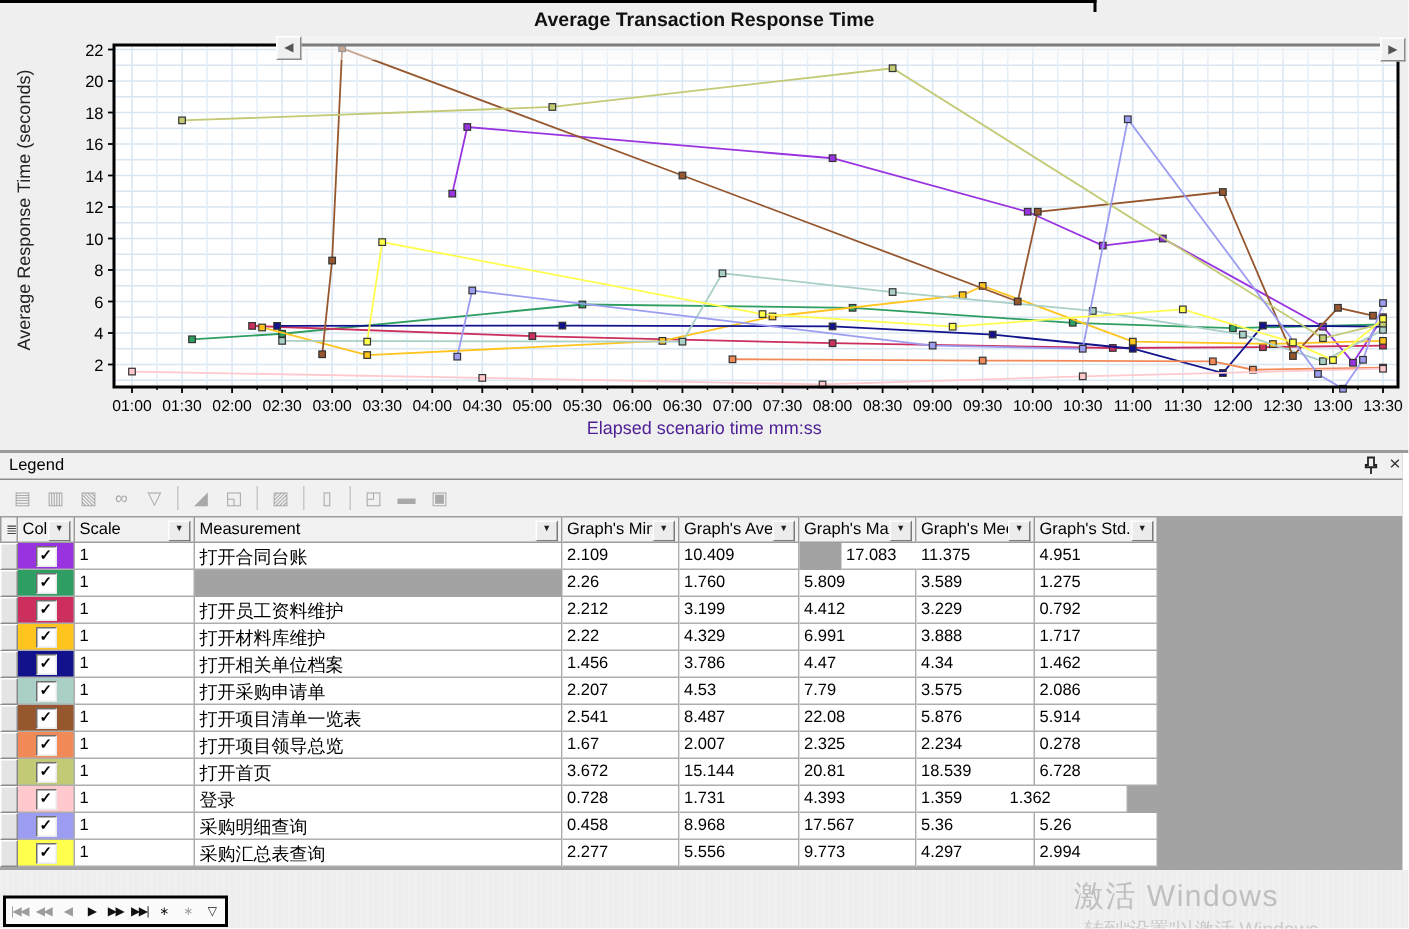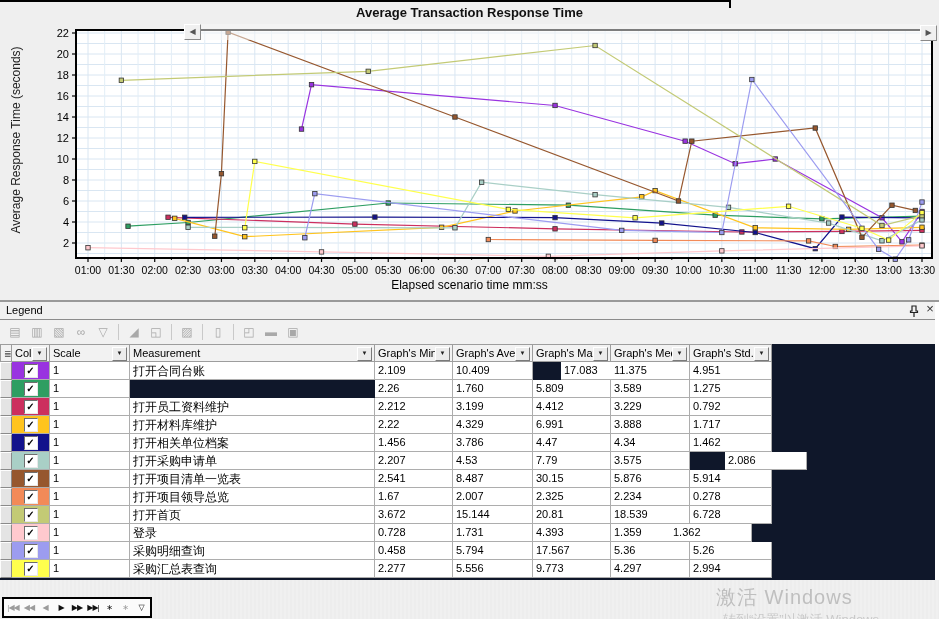--- a/index.html
+++ b/index.html
@@ -6,24 +6,24 @@
   body{width:939px;height:619px;position:relative;overflow:hidden;
        font-family:"Liberation Sans",sans-serif;background:#ffffff;color:#000;}
   .abs{position:absolute;}
   
   #chart-panel{left:0;top:0;width:939px;height:300px;background:#efefef;}
   #top-partial-border{left:0;top:0;width:731px;height:2px;background:#000;}
   #top-border-stub{left:729px;top:0;width:2px;height:8px;background:#000;}
   #chart-title{left:0;top:5px;width:939px;text-align:center;font-size:13px;font-weight:bold;color:#111;}
   #y-axis-title{left:-99px;top:133px;width:230px;text-align:center;font-size:12px;color:#222;
                 transform:rotate(-90deg);}
-  #x-axis-title{left:0;top:278px;width:939px;text-align:center;font-size:12px;color:#000000;}
+  #x-axis-title{left:0;top:278px;width:939px;text-align:center;font-size:12px;color:#4c1d95;}
   
   #splitter{left:0;top:300px;width:939px;height:2px;background:#9a9a9a;}
-  #legend-panel{left:0;top:302px;width:935px;height:278px;background:#0f172a;}
+  #legend-panel{left:0;top:302px;width:935px;height:278px;background:#a3a3a3;}
   #legend-titlebar{left:0;top:0;width:935px;height:17px;background:#f1f1f1;border-bottom:1px solid #8c8c8c;}
   #legend-title{left:6px;top:2px;font-size:11px;}
   #pin-icon{left:908px;top:2px;width:12px;height:13px;cursor:pointer;}
   #close-icon{left:924px;top:0px;width:12px;height:14px;font-size:13px;color:#333;text-align:center;line-height:14px;cursor:pointer;}
   #legend-toolbar{left:0;top:18px;width:935px;height:24px;background:#f1f1f1;display:flex;align-items:center;padding-left:4px;box-sizing:border-box;}
   .tb-icon{width:20px;height:18px;margin:0 1px;color:#a9a9a9;font-size:12px;line-height:18px;text-align:center;}
   .tb-sep{width:1px;height:16px;background:#c9c9c9;margin:0 4px;}
   
   #legend-table{left:0;top:42px;}
   .hcell,.cell,.selcell{position:absolute;box-sizing:border-box;overflow:hidden;white-space:nowrap;}
@@ -442,30 +442,30 @@
       <div class="selcell" style="left: 0px; top: 108px;"></div>
       <div class="cell swatch-cell" style="left: 12px; top: 108px; width: 38px; background: rgb(169, 207, 198);">
         <span class="chk">✓</span>
       </div>
       <div class="cell" style="left: 50px; top: 108px; width: 80px;">1</div>
       <div class="cell meas" style="left: 130px; top: 108px; width: 245px;">打开采购申请单</div>
       <div class="cell" style="left: 375px; top: 108px; width: 78px;">2.207</div>
       <div class="cell" style="left: 453px; top: 108px; width: 80px;">4.53</div>
       <div class="cell" style="left: 533px; top: 108px; width: 78px;">7.79</div>
       <div class="cell" style="left: 611px; top: 108px; width: 79px;">3.575</div>
-      <div class="cell" style="left: 690px; top: 108px; width: 82px; margin-left: 35px;">2.086</div>
+      <div class="cell" style="left: 690px; top: 108px; width: 82px;">2.086</div>
       <div class="selcell" style="left: 0px; top: 126px;"></div>
       <div class="cell swatch-cell" style="left: 12px; top: 126px; width: 38px; background: rgb(150, 87, 46);">
         <span class="chk">✓</span>
       </div>
       <div class="cell" style="left: 50px; top: 126px; width: 80px;">1</div>
       <div class="cell meas" style="left: 130px; top: 126px; width: 245px;">打开项目清单一览表</div>
       <div class="cell" style="left: 375px; top: 126px; width: 78px;">2.541</div>
       <div class="cell" style="left: 453px; top: 126px; width: 80px;">8.487</div>
-      <div class="cell" style="left: 533px; top: 126px; width: 78px;">30.15</div>
+      <div class="cell" style="left: 533px; top: 126px; width: 78px;">22.08</div>
       <div class="cell" style="left: 611px; top: 126px; width: 79px;">5.876</div>
       <div class="cell" style="left: 690px; top: 126px; width: 82px;">5.914</div>
       <div class="selcell" style="left: 0px; top: 144px;"></div>
       <div class="cell swatch-cell" style="left: 12px; top: 144px; width: 38px; background: rgb(242, 138, 88);">
         <span class="chk">✓</span>
       </div>
       <div class="cell" style="left: 50px; top: 144px; width: 80px;">1</div>
       <div class="cell meas" style="left: 130px; top: 144px; width: 245px;">打开项目领导总览</div>
       <div class="cell" style="left: 375px; top: 144px; width: 78px;">1.67</div>
       <div class="cell" style="left: 453px; top: 144px; width: 80px;">2.007</div>
@@ -494,21 +494,21 @@
       <div class="cell" style="left: 533px; top: 180px; width: 78px;">4.393</div>
       <div class="cell" style="left: 611px; top: 180px; width: 79px;">1.359</div>
       <div class="cell" style="left: 670px; top: 180px; width: 82px;">1.362</div>
       <div class="selcell" style="left: 0px; top: 198px;"></div>
       <div class="cell swatch-cell" style="left: 12px; top: 198px; width: 38px; background: rgb(156, 156, 240);">
         <span class="chk">✓</span>
       </div>
       <div class="cell" style="left: 50px; top: 198px; width: 80px;">1</div>
       <div class="cell meas" style="left: 130px; top: 198px; width: 245px;">采购明细查询</div>
       <div class="cell" style="left: 375px; top: 198px; width: 78px;">0.458</div>
-      <div class="cell" style="left: 453px; top: 198px; width: 80px;">5.794</div>
+      <div class="cell" style="left: 453px; top: 198px; width: 80px;">8.968</div>
       <div class="cell" style="left: 533px; top: 198px; width: 78px;">17.567</div>
       <div class="cell" style="left: 611px; top: 198px; width: 79px;">5.36</div>
       <div class="cell" style="left: 690px; top: 198px; width: 82px;">5.26</div>
       <div class="selcell" style="left: 0px; top: 216px;"></div>
       <div class="cell swatch-cell" style="left: 12px; top: 216px; width: 38px; background: rgb(255, 255, 77);">
         <span class="chk">✓</span>
       </div>
       <div class="cell" style="left: 50px; top: 216px; width: 80px;">1</div>
       <div class="cell meas" style="left: 130px; top: 216px; width: 245px;">采购汇总表查询</div>
       <div class="cell" style="left: 375px; top: 216px; width: 78px;">2.277</div>

